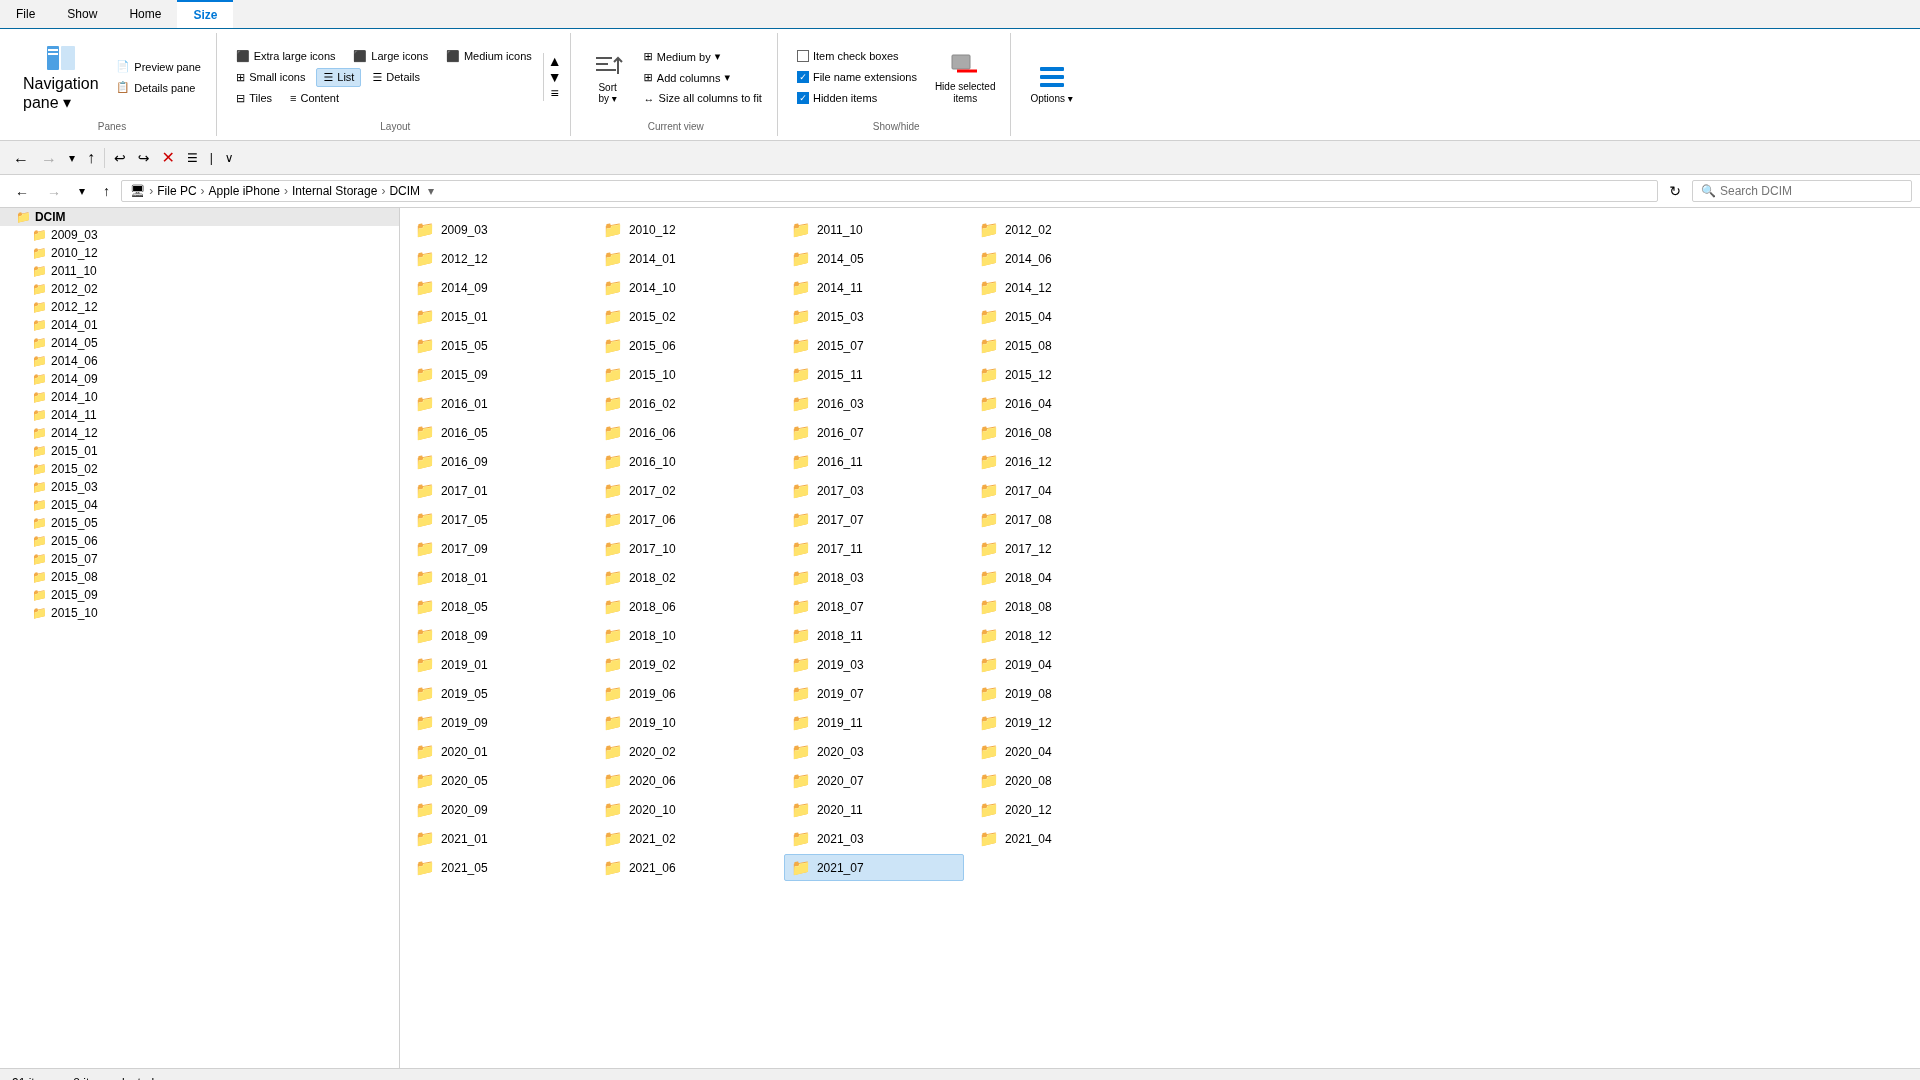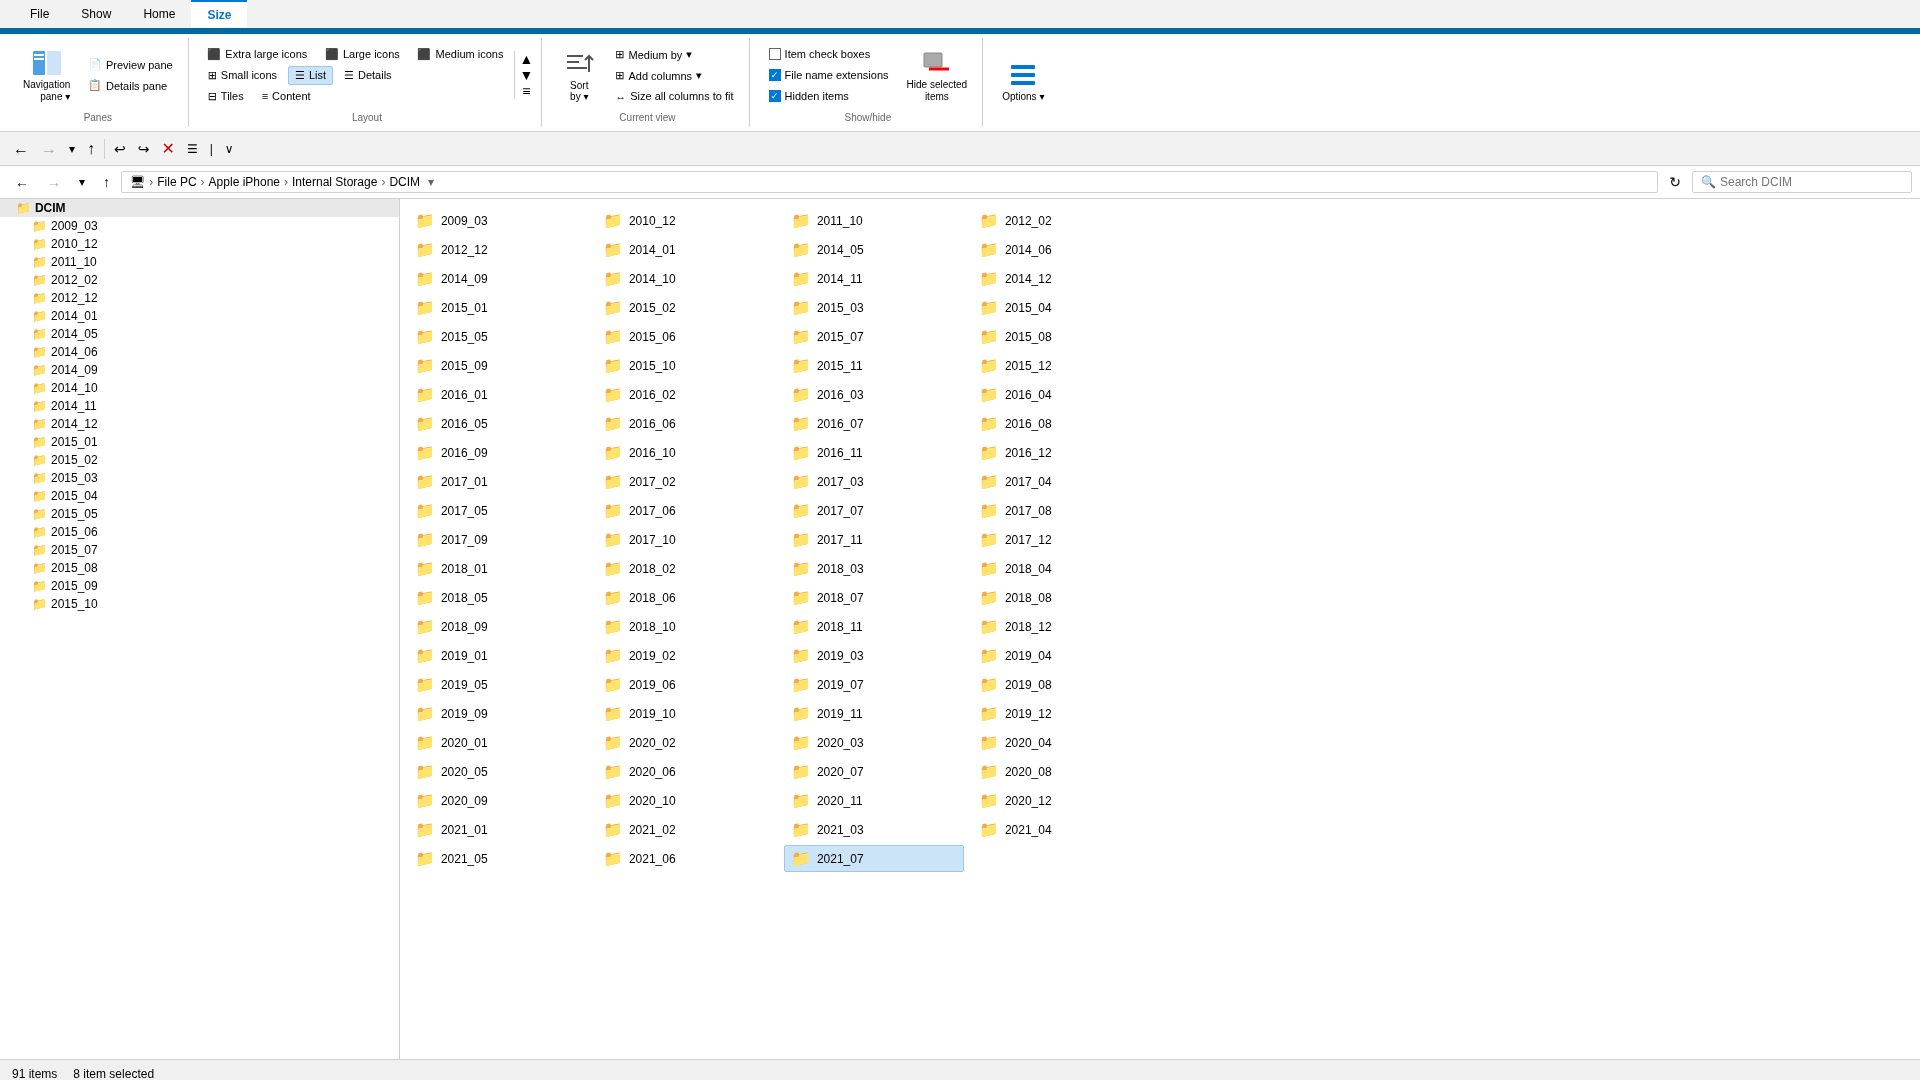--- a/index.html
+++ b/index.html
@@ -1,20 +1,20 @@
 <!DOCTYPE html>
 <html><head>
   <meta charset="utf-8">
   <style>
     * { box-sizing: border-box; margin: 0; padding: 0; }
     body { font-family: 'Segoe UI', Arial, sans-serif; font-size: 12px; background: #f0f0f0; color: #000; width: 1920px; height: 1080px; overflow: hidden; }
 
     
     .ribbon { background: #fff; border-bottom: 1px solid #d0d0d0; }
-    .ribbon-tabs { display: flex; background: #f2f2f2; border-bottom: 6px solid #0369a1; padding-left: 14px; }
+    .ribbon-tabs { display: flex; background: #f2f2f2; border-bottom: 1px solid #0369a1; }
     .ribbon-tab { padding: 6px 16px; font-size: 12px; cursor: pointer; border: none; background: transparent; }
     .ribbon-tab.active { background: #fff; border-top: 2px solid #0078d7; color: #0078d7; font-weight: 600; }
 
     .ribbon-content { display: flex; padding: 4px 8px; gap: 4px; align-items: stretch; min-height: 90px; }
     .ribbon-group { display: flex; flex-direction: column; align-items: center; border-right: 1px solid #d0d0d0; padding: 4px 8px; min-width: fit-content; }
     .ribbon-group-label { font-size: 10px; color: #666; margin-top: auto; padding-top: 4px; }
     .ribbon-group-content { display: flex; gap: 4px; align-items: center; flex: 1; }
 
     .ribbon-btn { display: flex; flex-direction: column; align-items: center; padding: 4px 6px; cursor: pointer; border: 1px solid transparent; background: transparent; font-size: 10px; min-width: 50px; border-radius: 2px; }
     .ribbon-btn .icon { width: 32px; height: 32px; display: flex; align-items: center; justify-content: center; font-size: 20px; }
@@ -86,21 +86,21 @@
       <div class="ribbon-group-content">
         <div class="ribbon-btn">
           <div class="icon">
             <svg width="32" height="32" viewBox="0 0 32 32">
               <rect x="2" y="4" width="12" height="24" rx="1" fill="#0078d7" opacity="0.7"></rect>
               <rect x="16" y="4" width="14" height="24" rx="1" fill="#cce4f7"></rect>
               <rect x="3" y="7" width="10" height="2" fill="#fff"></rect>
               <rect x="3" y="11" width="10" height="2" fill="#fff"></rect>
             </svg>
           </div>
-          <span style="font-size:10px; text-align:right; line-height:1.2">Navigation<br>pane ▾</span>
+          <span style="font-size:16px; text-align:left; line-height:1.2">Navigation<br>pane ▾</span>
         </div>
         <div style="display:flex; flex-direction:column; gap:2px; justify-content:center;">
           <div class="ribbon-btn-small">
             <span>📄</span>
             <span>Preview pane</span>
           </div>
           <div class="ribbon-btn-small">
             <span>📋</span>
             <span>Details pane</span>
           </div>

